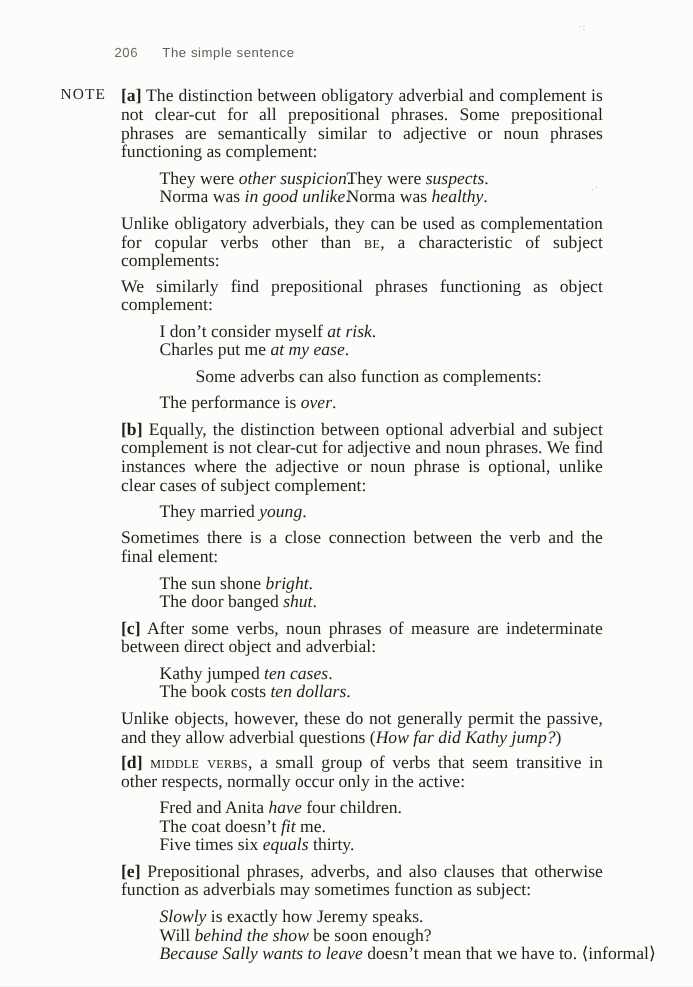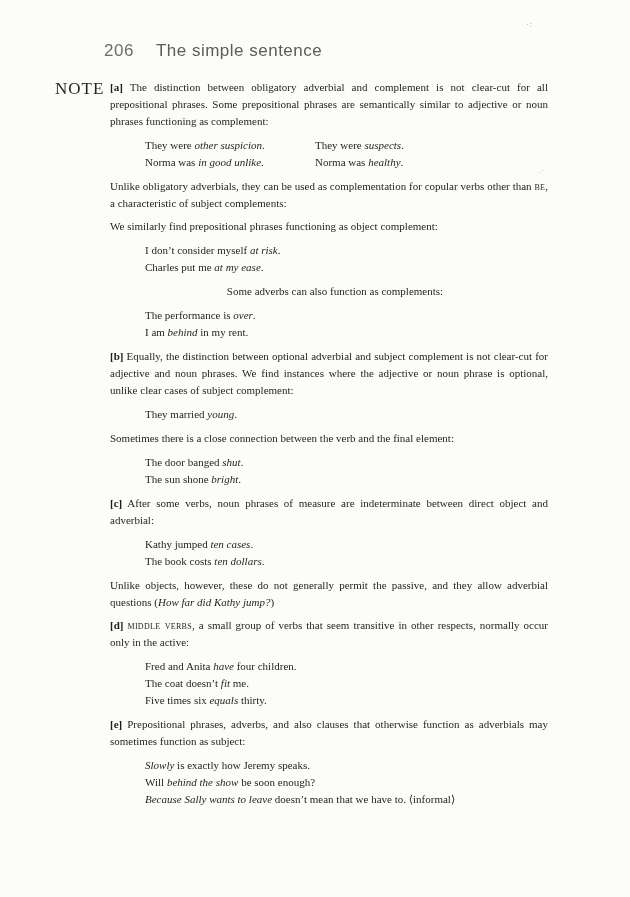--- a/index.html
+++ b/index.html
@@ -9,31 +9,31 @@
     width:630px; height:897px;
     margin:0 auto;
     background:#fcfcfa;
     font-family:"Liberation Serif", serif;
     color:#211f1c;
     overflow:hidden;
   }
   .running-head {
     position:absolute; top:41px; left:104px;
     font-family:"Liberation Sans", sans-serif;
-    font-size:17px; color:#5c5c5a; letter-spacing:0.5px;
+    font-size:12px; color:#5c5c5a; letter-spacing:0.5px;
   }
   .running-head .pg { margin-right:22px; color:#6b6b68; }
   .note-label {
     position:absolute; top:79px; left:55px;
-    font-size:17px; letter-spacing:1px; color:#262421;
+    font-size:14px; letter-spacing:1px; color:#262421;
   }
   .content {
     position:absolute; top:73px; left:110px;
     width:438px;
-    font-size:11px; line-height:17px;
+    font-size:16px; line-height:17px;
     text-align:justify;
   }
   .para { margin:6px 0; }
   .para.indent { text-indent:12px; text-align:center; }
   .examples { margin:7px 0 7px 35px; text-align:left; }
   .examples.extra-gap { margin-top:27px; }
   .excols { display:flex; }
   .excol:first-child { width:170px; }
   .exline { white-space:nowrap; }
   b { font-weight:bold; }
@@ -69,30 +69,29 @@
       </div>
       <p class="para">Unlike obligatory adverbials, they can be used as complementation for copular verbs other than <span class="sc">be</span>, a characteristic of subject complements:</p>
       <p class="para">We similarly find prepositional phrases functioning as object complement:</p>
       <div class="examples">
         <div class="exline">I don’t consider myself <i>at risk</i>.</div>
         <div class="exline">Charles put me <i>at my ease</i>.</div>
       </div>
       <p class="para indent">Some adverbs can also function as complements:</p>
       <div class="examples">
         <div class="exline">The performance is <i>over</i>.</div>
-        <div class="exline">I am <i>behind</i> in my rent.</div>
       </div>
       <p class="para"><b>[b]</b> Equally, the distinction between optional adverbial and subject complement is not clear-cut for adjective and noun phrases. We find instances where the adjective or noun phrase is optional, unlike clear cases of subject complement:</p>
       <div class="examples">
         <div class="exline">They married <i>young</i>.</div>
       </div>
       <p class="para">Sometimes there is a close connection between the verb and the final element:</p>
       <div class="examples">
+        <div class="exline">The sun shone <i>bright</i>.</div>
         <div class="exline">The door banged <i>shut</i>.</div>
-        <div class="exline">The sun shone <i>bright</i>.</div>
       </div>
       <p class="para"><b>[c]</b> After some verbs, noun phrases of measure are indeterminate between direct object and adverbial:</p>
       <div class="examples">
         <div class="exline">Kathy jumped <i>ten cases</i>.</div>
         <div class="exline">The book costs <i>ten dollars</i>.</div>
       </div>
       <p class="para">Unlike objects, however, these do not generally permit the passive, and they allow adverbial questions (<i>How far did Kathy jump?</i>)</p>
       <p class="para"><b>[d]</b> <span class="sc">middle verbs</span>, a small group of verbs that seem transitive in other respects, normally occur only in the active:</p>
       <div class="examples">
         <div class="exline">Fred and Anita <i>have</i> four children.</div>

